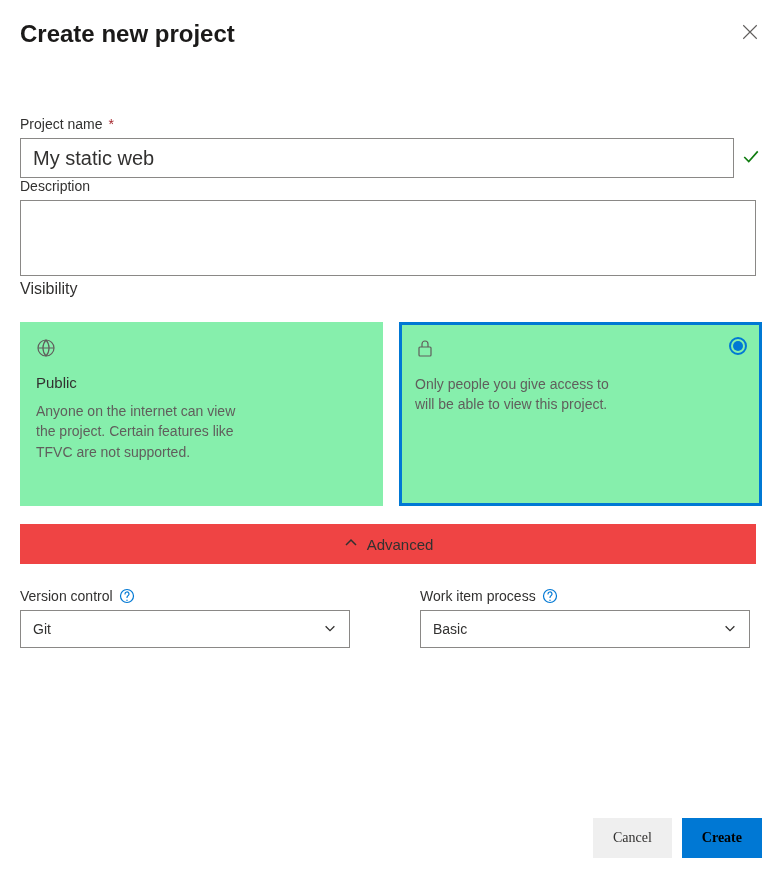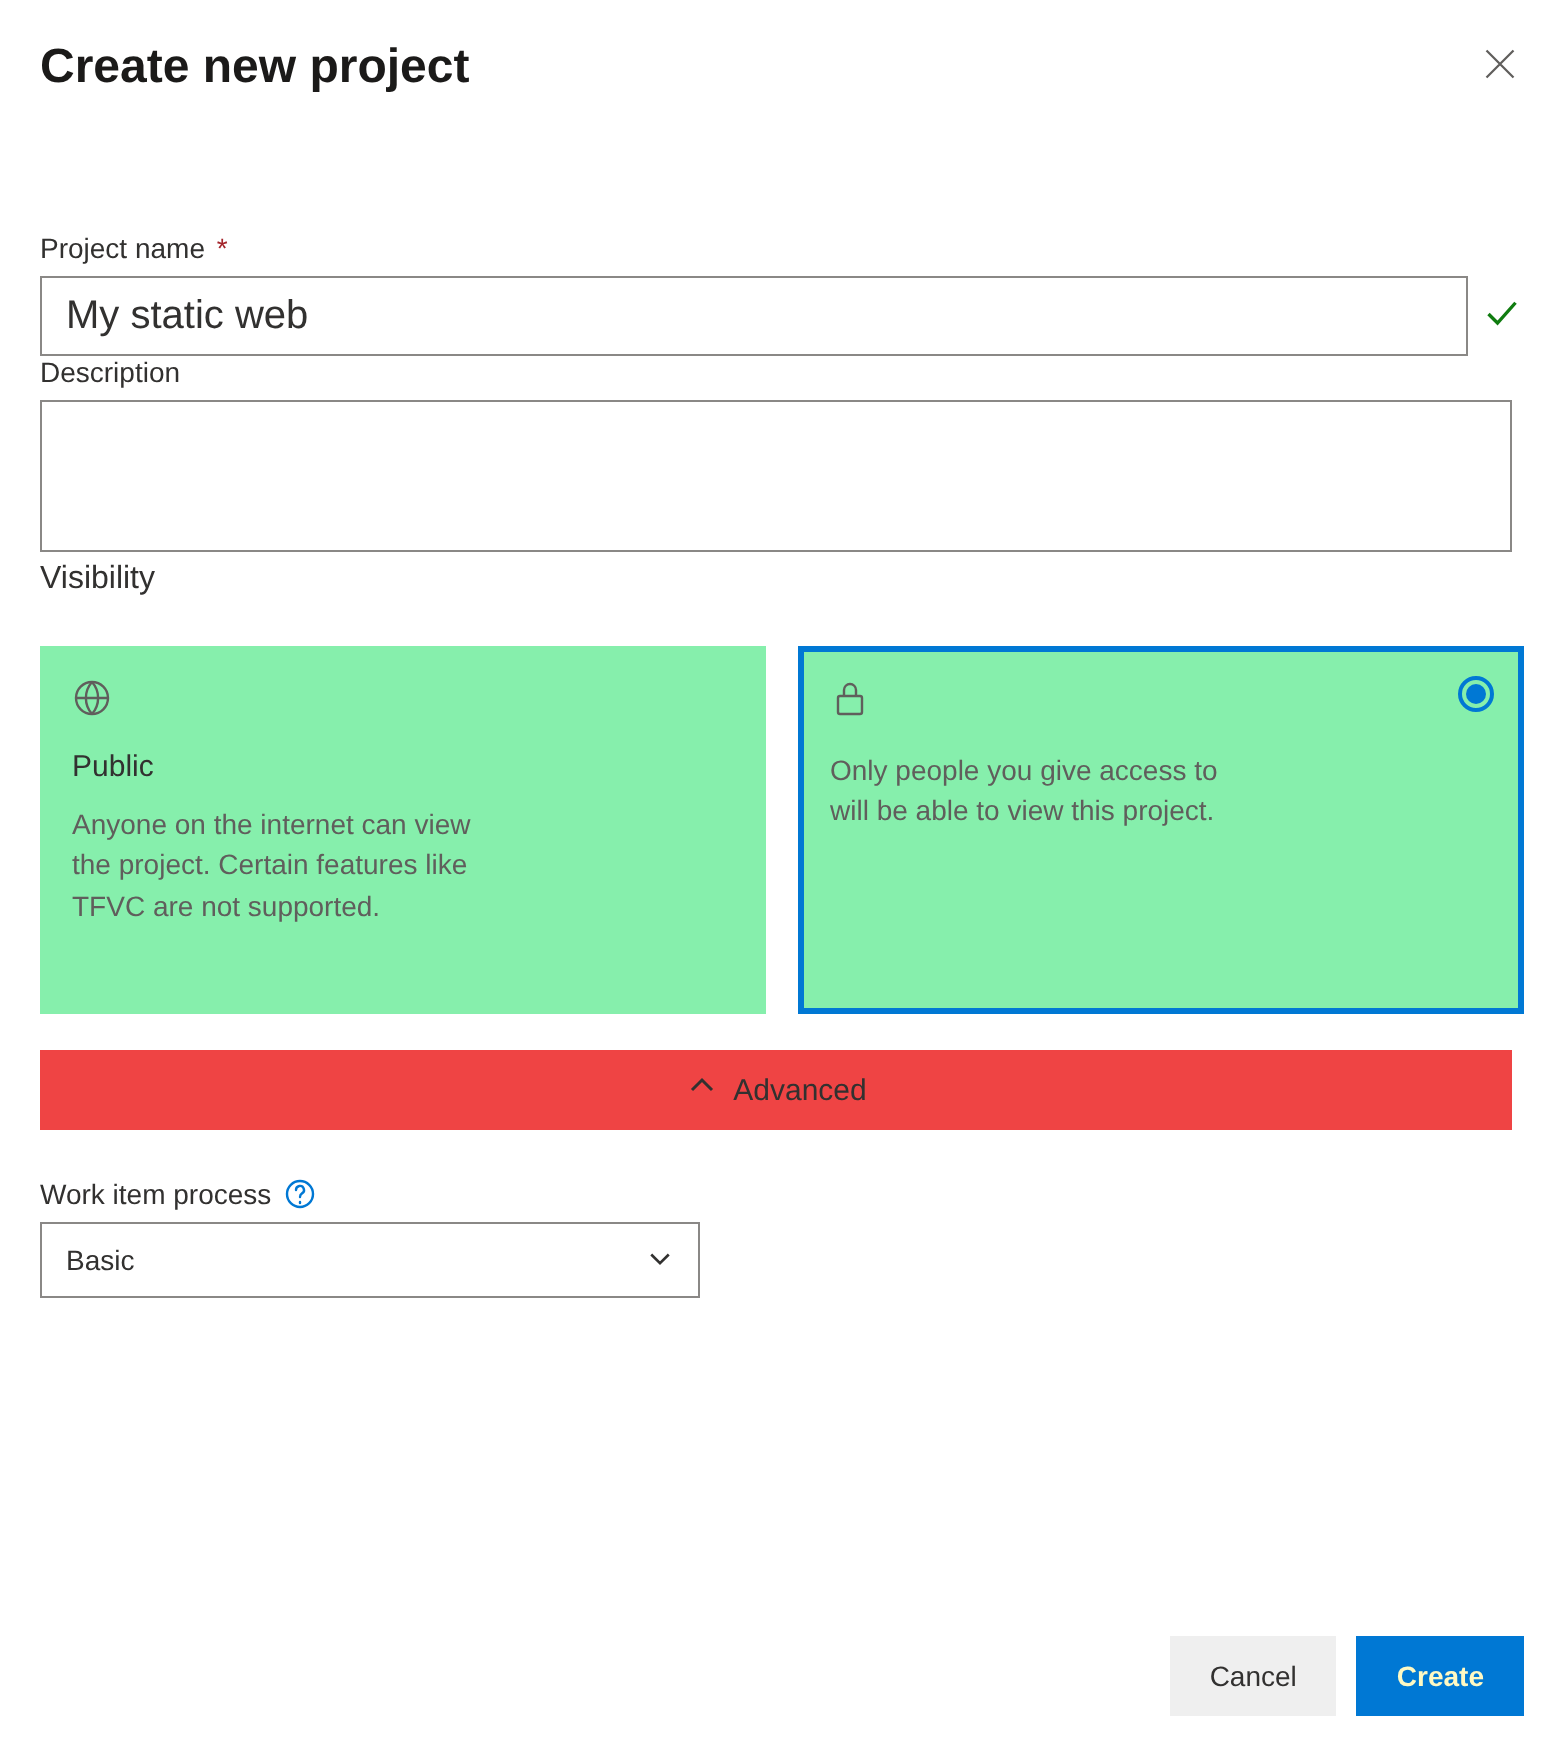--- a/index.html
+++ b/index.html
@@ -183,31 +183,31 @@
       position: absolute;
       bottom: 20px;
       right: 20px;
       display: flex;
       gap: 10px;
     }
     .btn {
       height: 40px;
       padding: 0 20px;
       font-size: 14px;
-      font-family: Liberation Sans, sans-serif;
+      font-family: Liberation Serif, serif;
       border: none;
       cursor: pointer;
     }
     .btn-cancel {
       background: #efefef;
       color: #323130;
     }
     .btn-primary {
       background: #0078d4;
-      color: #fef9c3;
+      color: #000000;
       font-weight: 600;
     }
   </style>
 </head>
 <body>
 
 <div class="dialog-header">
   <h1 class="dialog-title">Create new project</h1>
   <div class="close-btn">
     <span>
@@ -269,20 +269,39 @@
     <svg viewBox="0 0 16 16" fill="none" stroke="currentColor" stroke-width="1.5">
         <path d="M3 10 L8 5 L13 10"></path>
       </svg>
   </span>
   <span>Advanced</span>
 </button>
 
 <div class="advanced-row">
   <div class="advanced-col">
     <div class="adv-label">
+      <span>Version control</span>
+      <span class="help-icon">
+        <svg viewBox="0 0 16 16" fill="none" stroke="currentColor" stroke-width="1.2">
+            <circle cx="8" cy="8" r="6.5"></circle>
+            <path d="M6 6 a2 2 0 1 1 3 1.7 c-0.7 0.4 -1 0.8 -1 1.8 M8 12 v0.5" stroke-linecap="round"></path>
+          </svg>
+      </span>
+    </div>
+    <div class="select-box">
+      <span>Git</span>
+      <span>
+        <svg viewBox="0 0 16 16" fill="none" stroke="currentColor" stroke-width="1.5">
+            <path d="M3 6 L8 11 L13 6"></path>
+          </svg>
+      </span>
+    </div>
+  </div>
+  <div class="advanced-col">
+    <div class="adv-label">
       <span>Work item process</span>
       <span class="help-icon">
         <svg viewBox="0 0 16 16" fill="none" stroke="currentColor" stroke-width="1.2">
             <circle cx="8" cy="8" r="6.5"></circle>
             <path d="M6 6 a2 2 0 1 1 3 1.7 c-0.7 0.4 -1 0.8 -1 1.8 M8 12 v0.5" stroke-linecap="round"></path>
           </svg>
       </span>
     </div>
     <div class="select-box">
       <span>Basic</span>

